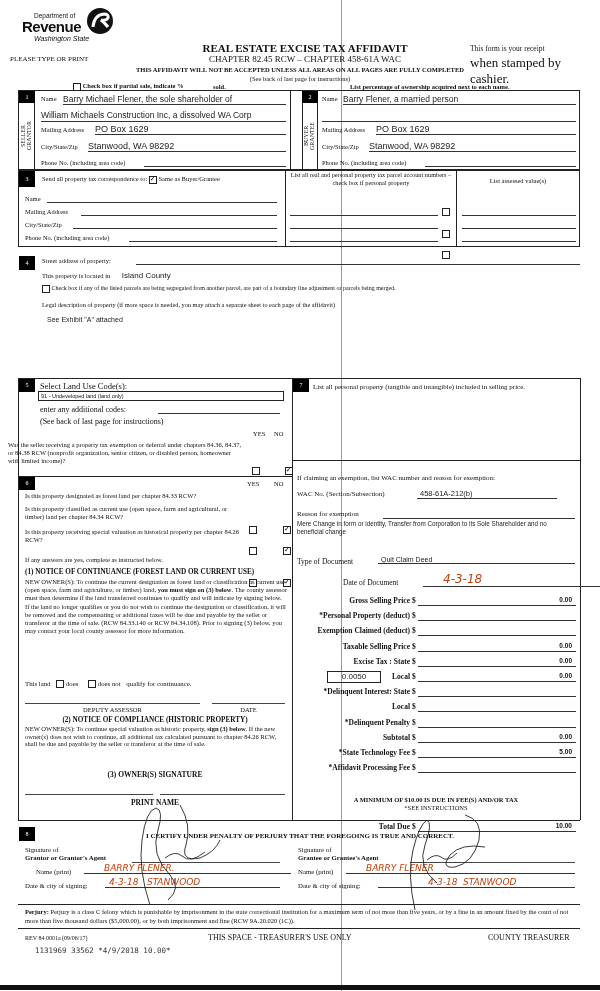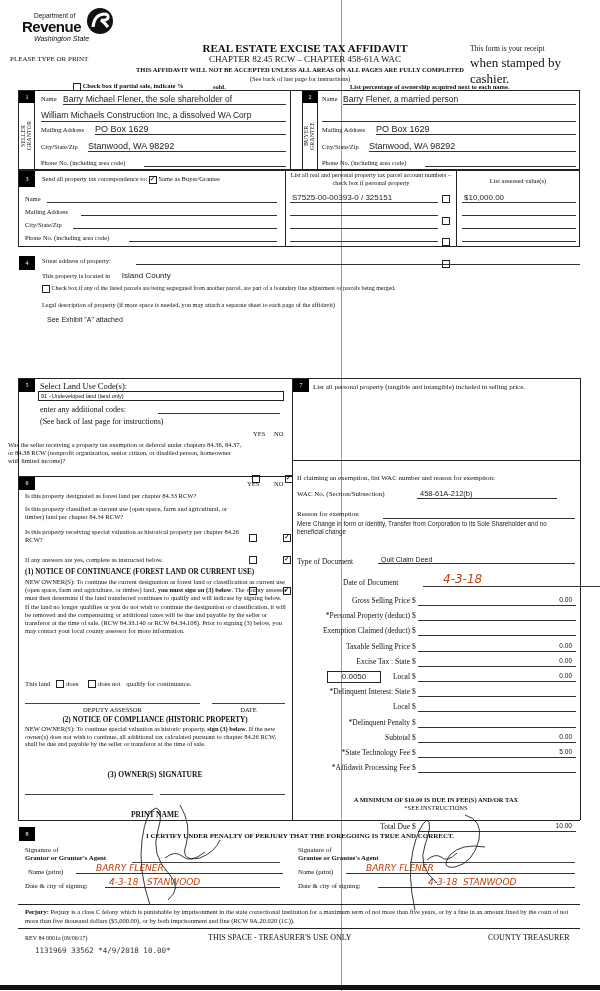--- a/index.html
+++ b/index.html
@@ -10,21 +10,21 @@
   .fill { font-family: "Liberation Sans", sans-serif; color: #222; }
   .hand { font-family: "DejaVu Sans", sans-serif; font-style: italic; color: #c2410c; }
   .num { background: #000; color: #fff; font-size: 6px; text-align: center; }
   .cb { display: inline-block; width: 8px; height: 8px; border: 1px solid #222; background: #fff; vertical-align: middle; position: relative; }
   .cb.checked::after { content: "✓"; position: absolute; left: 0px; top: -3px; font-size: 7px; line-height: 10px; color: #000; }
   .line { border-bottom: 1px solid #333; }
   .vline { position: absolute; width: 1px; background: #222; }
   .hline { position: absolute; height: 1px; background: #222; }
   .bold { font-weight: bold; }
   .center { text-align: center; }
-  .fee-row { position: absolute; left: 300px; width: 278px; height: 11px; font-size: 7.5px; }
+  .fee-row { position: absolute; left: 300px; width: 278px; height: 11px; font-size: 7.5px; font-weight: bold; }
   .fee-row .lbl { position: absolute; right: 168px; white-space: nowrap; }
   .fee-row .dollar { position: absolute; left: 112px; }
   .fee-row .val { position: absolute; left: 118px; width: 158px; border-bottom: 1px solid #333; text-align: right; font-family: "Liberation Sans", sans-serif; font-size: 6.5px; padding-right: 4px; height: 10px; }
   .q-row { position: absolute; left: 8px; width: 282px; font-size: 6.5px; line-height: 8px; }
   .sig-svg path { fill: none; stroke: #222; stroke-width: 0.9; }
 </style>
 </head>
 <body>
 
 
@@ -131,21 +131,20 @@
   <span class="abs line" style="left:48px;top:0;width:204px;height:8px;"></span>
 </div>
 <div class="abs" style="left:25px;top:234px;width:252px;height:9px;font-size:6.5px;">
   <span>Phone No. (including area code)</span>
   <span class="abs line" style="left:104px;top:0;width:148px;height:8px;"></span>
 </div>
 <div class="abs center" style="left:288px;top:171px;width:166px;font-size:6.3px;line-height:7.5px;">List all real and personal property tax parcel account numbers – check box if personal property</div>
 <div class="abs center" style="left:458px;top:177px;width:120px;font-size:6.5px;">List assessed value(s)</div>
 
 <div id="parcel-rows">
-    <div><span class="abs fill line" style="left:290px;top:193px;width:148px;height:10px;font-size:8px;padding-left:2px;">S7525-00-00393-0 / 325151</span><span class="abs cb" style="left:442px;top:195px;"></span><span class="abs fill line" style="left:462px;top:193px;width:114px;height:10px;font-size:8px;padding-left:2px;">$10,000.00</span></div>
     <div><span class="abs fill line" style="left:290px;top:206px;width:148px;height:10px;font-size:8px;padding-left:2px;"></span><span class="abs cb" style="left:442px;top:208px;"></span><span class="abs fill line" style="left:462px;top:206px;width:114px;height:10px;font-size:8px;padding-left:2px;"></span></div>
     <div><span class="abs fill line" style="left:290px;top:219px;width:148px;height:10px;font-size:8px;padding-left:2px;"></span><span class="abs cb" style="left:442px;top:221px;"></span><span class="abs fill line" style="left:462px;top:219px;width:114px;height:10px;font-size:8px;padding-left:2px;"></span></div>
     <div><span class="abs fill line" style="left:290px;top:232px;width:148px;height:10px;font-size:8px;padding-left:2px;"></span><span class="abs cb" style="left:442px;top:234px;"></span><span class="abs fill line" style="left:462px;top:232px;width:114px;height:10px;font-size:8px;padding-left:2px;"></span></div>
   </div>
 
 
 <div class="abs num" style="left:19px;top:256px;width:16px;height:14px;line-height:14px;">4</div>
 <div class="abs" style="left:42px;top:257px;width:538px;height:10px;font-size:6.5px;">
   <span>Street address of property:</span>
   <span class="abs line" style="left:94px;top:0;width:444px;height:8px;"></span>
@@ -211,21 +210,21 @@
 <div class="abs center" style="left:25px;top:706px;width:175px;font-size:6.5px;">DEPUTY ASSESSOR</div>
 <div class="abs center" style="left:212px;top:706px;width:73px;font-size:6.5px;">DATE</div>
 <div class="abs bold center" style="left:25px;top:716px;width:260px;font-size:7.2px;">(2) NOTICE OF COMPLIANCE (HISTORIC PROPERTY)</div>
 <div class="abs" style="left:25px;top:725px;width:262px;font-size:6.5px;line-height:7.6px;">
   <span>NEW OWNER(S): To continue special valuation as historic property,</span>
   <span class="bold">sign (3) below</span><span>. If the new owner(s) does not wish to continue, all additional tax calculated pursuant to chapter 84.26 RCW, shall be due and payable by the seller or transferor at the time of sale.</span>
 </div>
 <div class="abs bold center" style="left:25px;top:770px;width:260px;font-size:7.5px;">(3)  OWNER(S) SIGNATURE</div>
 <div class="hline" style="left:25px;top:794px;width:128px;background:#444;"></div>
 <div class="hline" style="left:160px;top:794px;width:125px;background:#444;"></div>
-<div class="abs bold center" style="left:25px;top:798px;width:260px;font-size:7.5px;margin-top:12px;">PRINT NAME</div>
+<div class="abs bold center" style="left:25px;top:798px;width:260px;font-size:7.5px;">PRINT NAME</div>
 
 
 <div class="abs num" style="left:293px;top:379px;width:16px;height:13px;line-height:13px;">7</div>
 <div class="abs" style="left:313px;top:381px;width:262px;font-size:7px;line-height:12px;text-indent:0;">List all  personal property (tangible and intangible) included in selling price.</div>
 <div class="hline" style="left:292px;top:460px;width:288px;"></div>
 <div class="abs" style="left:297px;top:474px;font-size:7px;white-space:nowrap;">If claiming an exemption, list WAC number and reason for exemption:</div>
 <div class="abs" style="left:297px;top:490px;width:278px;font-size:7px;">
   <span>WAC No. (Section/Subsection)</span>
   <span class="abs fill line" style="left:120px;top:-1px;width:140px;font-size:7.5px;padding-left:3px;">458-61A-212(b)</span>
 </div>
@@ -318,21 +317,21 @@
 
 <div class="hline" style="left:18px;top:820px;width:562px;"></div>
 <div class="abs num" style="left:19px;top:827px;width:16px;height:14px;line-height:14px;">8</div>
 <div class="abs bold center" style="left:30px;top:832px;width:540px;font-size:7px;">I CERTIFY UNDER PENALTY OF PERJURY THAT THE FOREGOING IS TRUE AND CORRECT.</div>
 
 <div class="abs" style="left:25px;top:846px;font-size:6.8px;line-height:8px;">
   <div>Signature of</div>
   <div class="bold">Grantor or Grantor's Agent</div>
 </div>
 <div class="hline" style="left:132px;top:862px;width:148px;background:#444;"></div>
-<div class="abs" style="left:28px;top:868px;width:255px;font-size:6.8px;">
+<div class="abs" style="left:36px;top:868px;width:255px;font-size:6.8px;">
   <span>Name (print)</span>
   <span class="abs hand line" style="left:48px;top:-5px;width:207px;font-size:9px;padding-left:20px;">BARRY FLENER.</span>
 </div>
 <div class="abs" style="left:25px;top:882px;width:255px;font-size:6.8px;">
   <span>Date &amp; city of signing:</span>
   <span class="abs hand line" style="left:80px;top:-5px;width:175px;font-size:9px;padding-left:4px;white-space:pre;">4-3-18   STANWOOD</span>
 </div>
 
 <div class="abs" style="left:298px;top:846px;font-size:6.8px;line-height:8px;">
   <div>Signature of</div>

